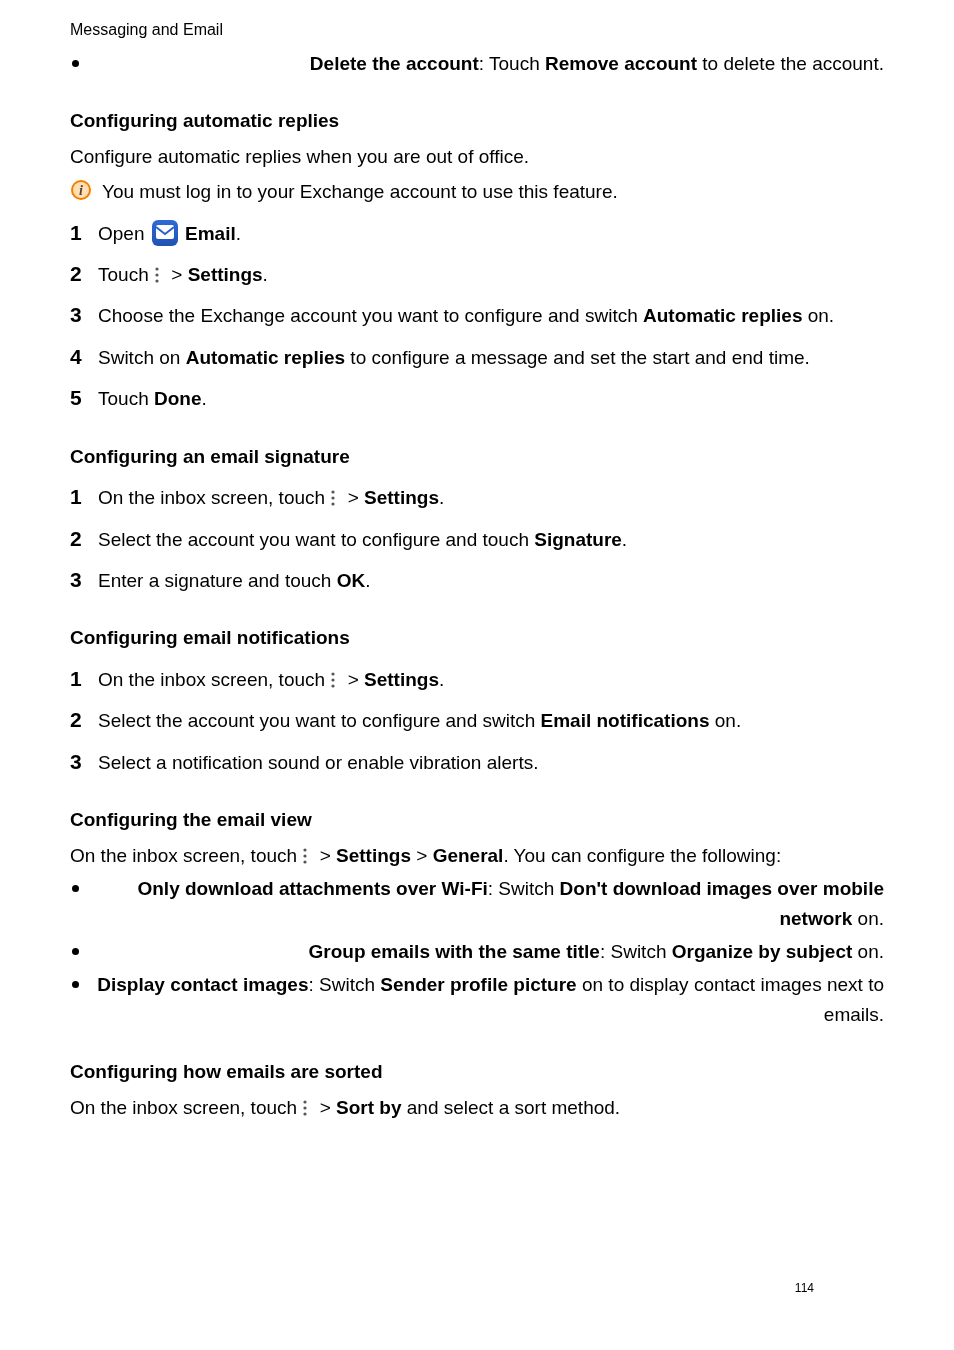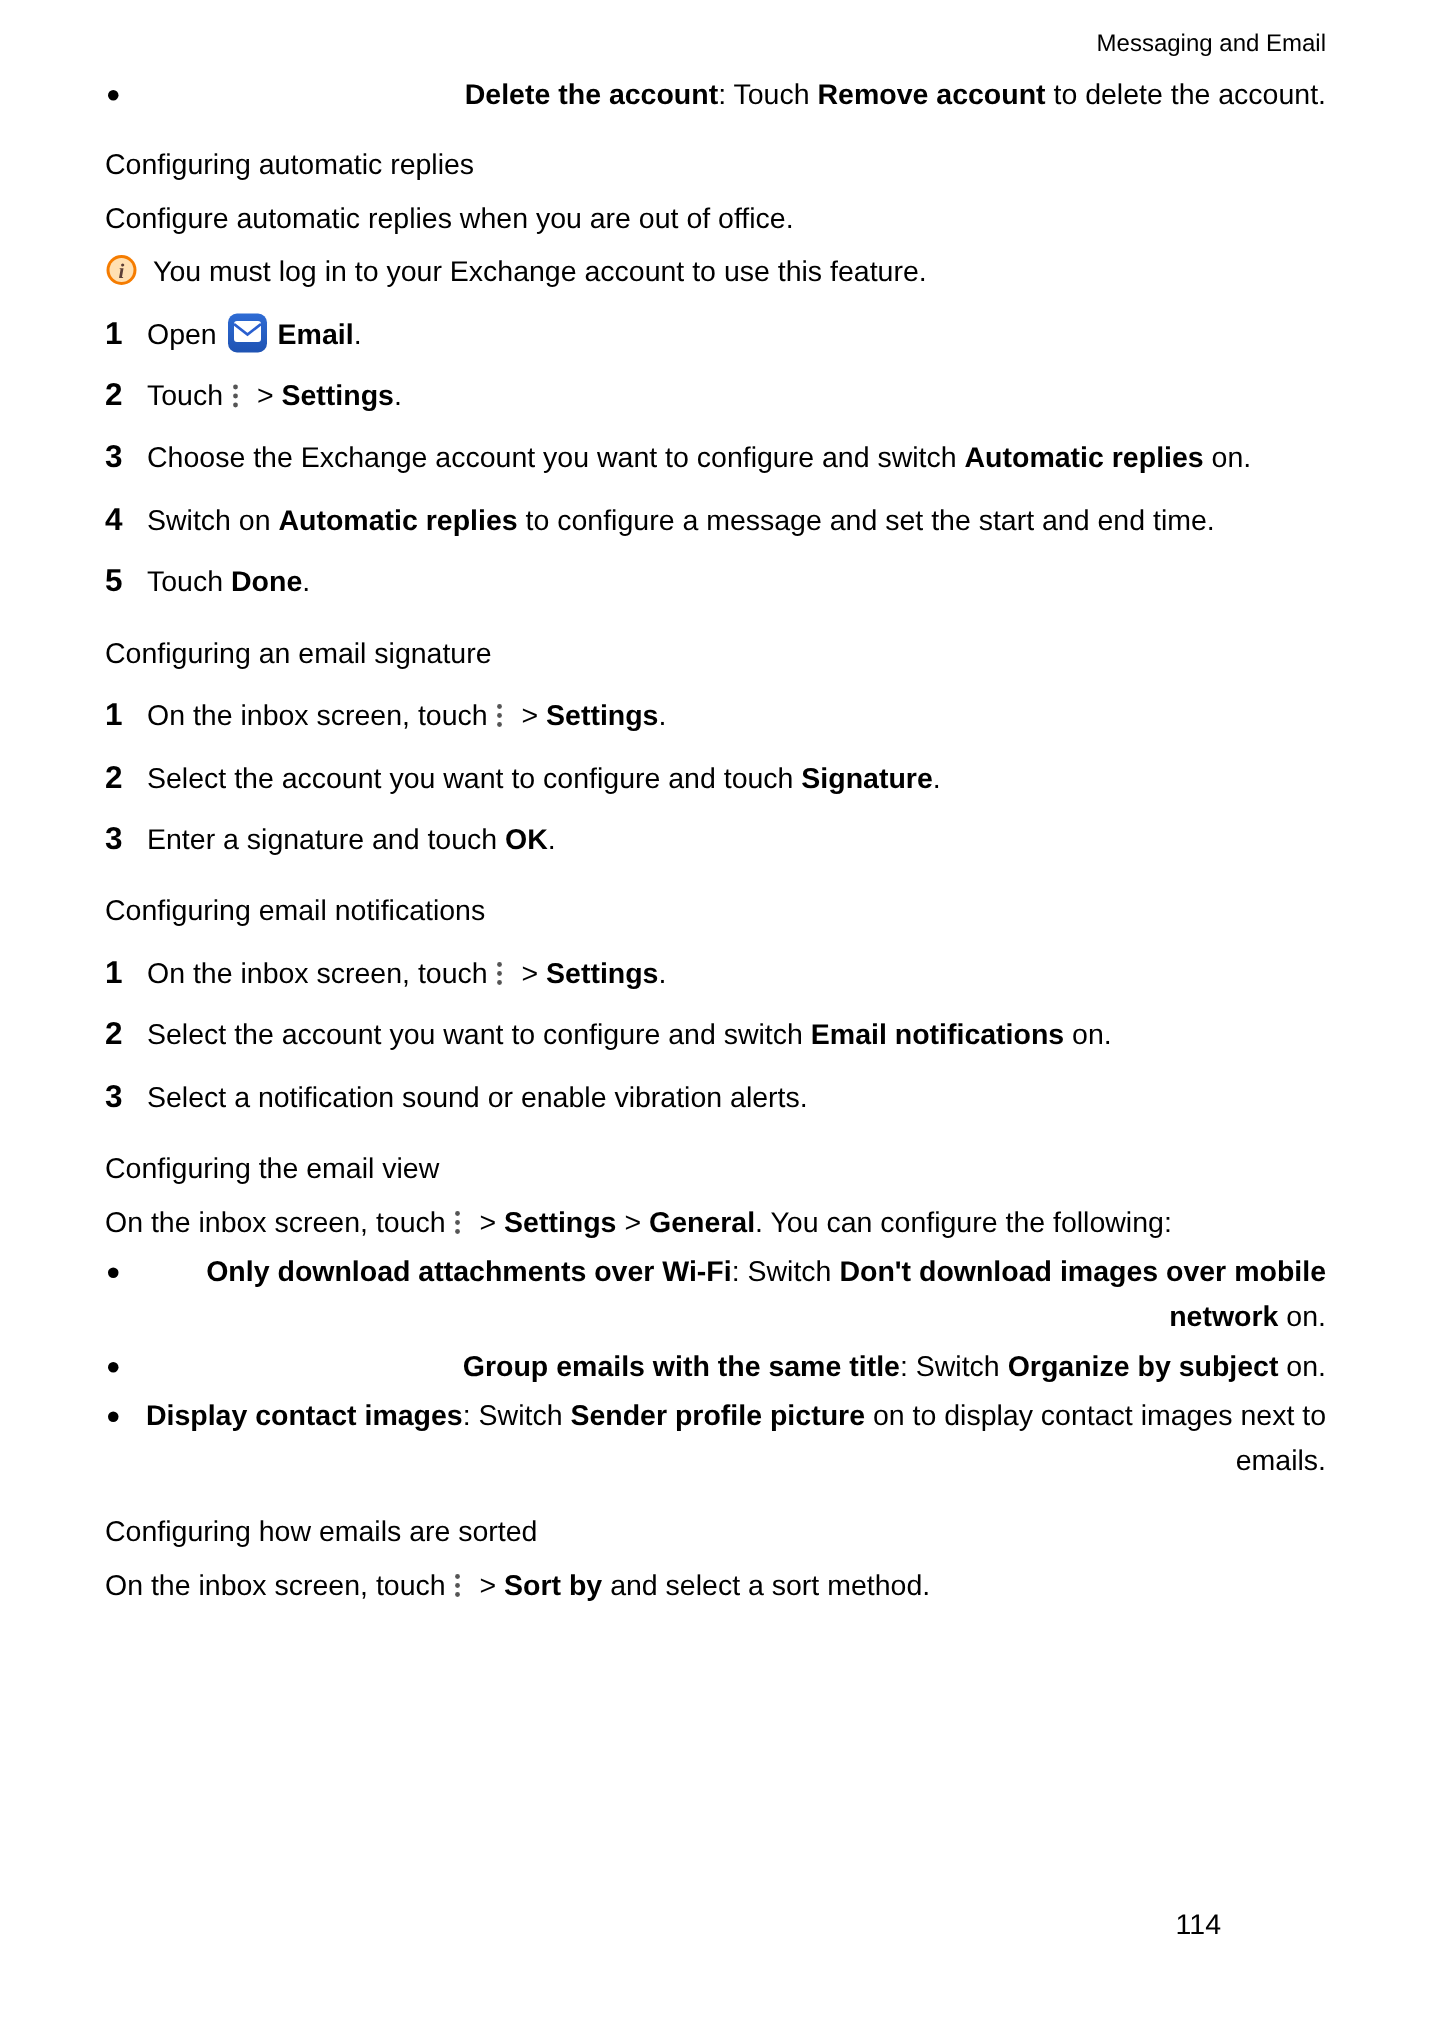--- a/index.html
+++ b/index.html
@@ -10,34 +10,34 @@
   }
   body {
     font-family: Arial, Helvetica, sans-serif;
     font-size: 19px;
     color: #000;
     line-height: 1.55;
     padding: 18px 70px 40px 70px;
     box-sizing: border-box;
   }
   .header-right {
-    text-align: right;
+    text-align: left;
     font-size: 16px;
     margin-bottom: 6px;
   }
   .h1 {
     font-size: 32px;
     font-weight: bold;
     color: #1f6fd1;
     margin: 28px 0 18px 0;
   }
   .h3 {
-    font-weight: normal;
+    font-weight: bold;
     font-size: 19px;
-    margin: 18px 0 6px 0;
+    margin: 28px 0 6px 0;
   }
   p { margin: 4px 0; }
   .bold { font-weight: bold; }
 
   .bullet-list {
     list-style: none;
     padding: 0;
     margin: 2px 0;
   }
   .bullet-list > li {
@@ -97,21 +97,21 @@
   }
   .email-app-icon svg {
     position: absolute;
     top: 5px; left: 4px;
   }
 
   .page-num {
     position: absolute;
     right: 70px;
     bottom: 30px;
-    font-size: 19px;
+    font-size: 12px;
   }
   .page-wrap { position: relative; min-height: 1310px; }
 </style>
 </head>
 <body>
 <div class="page-wrap">
 
 <svg width="0" height="0" style="position:absolute">
   <defs>
     <g id="more-dots">

